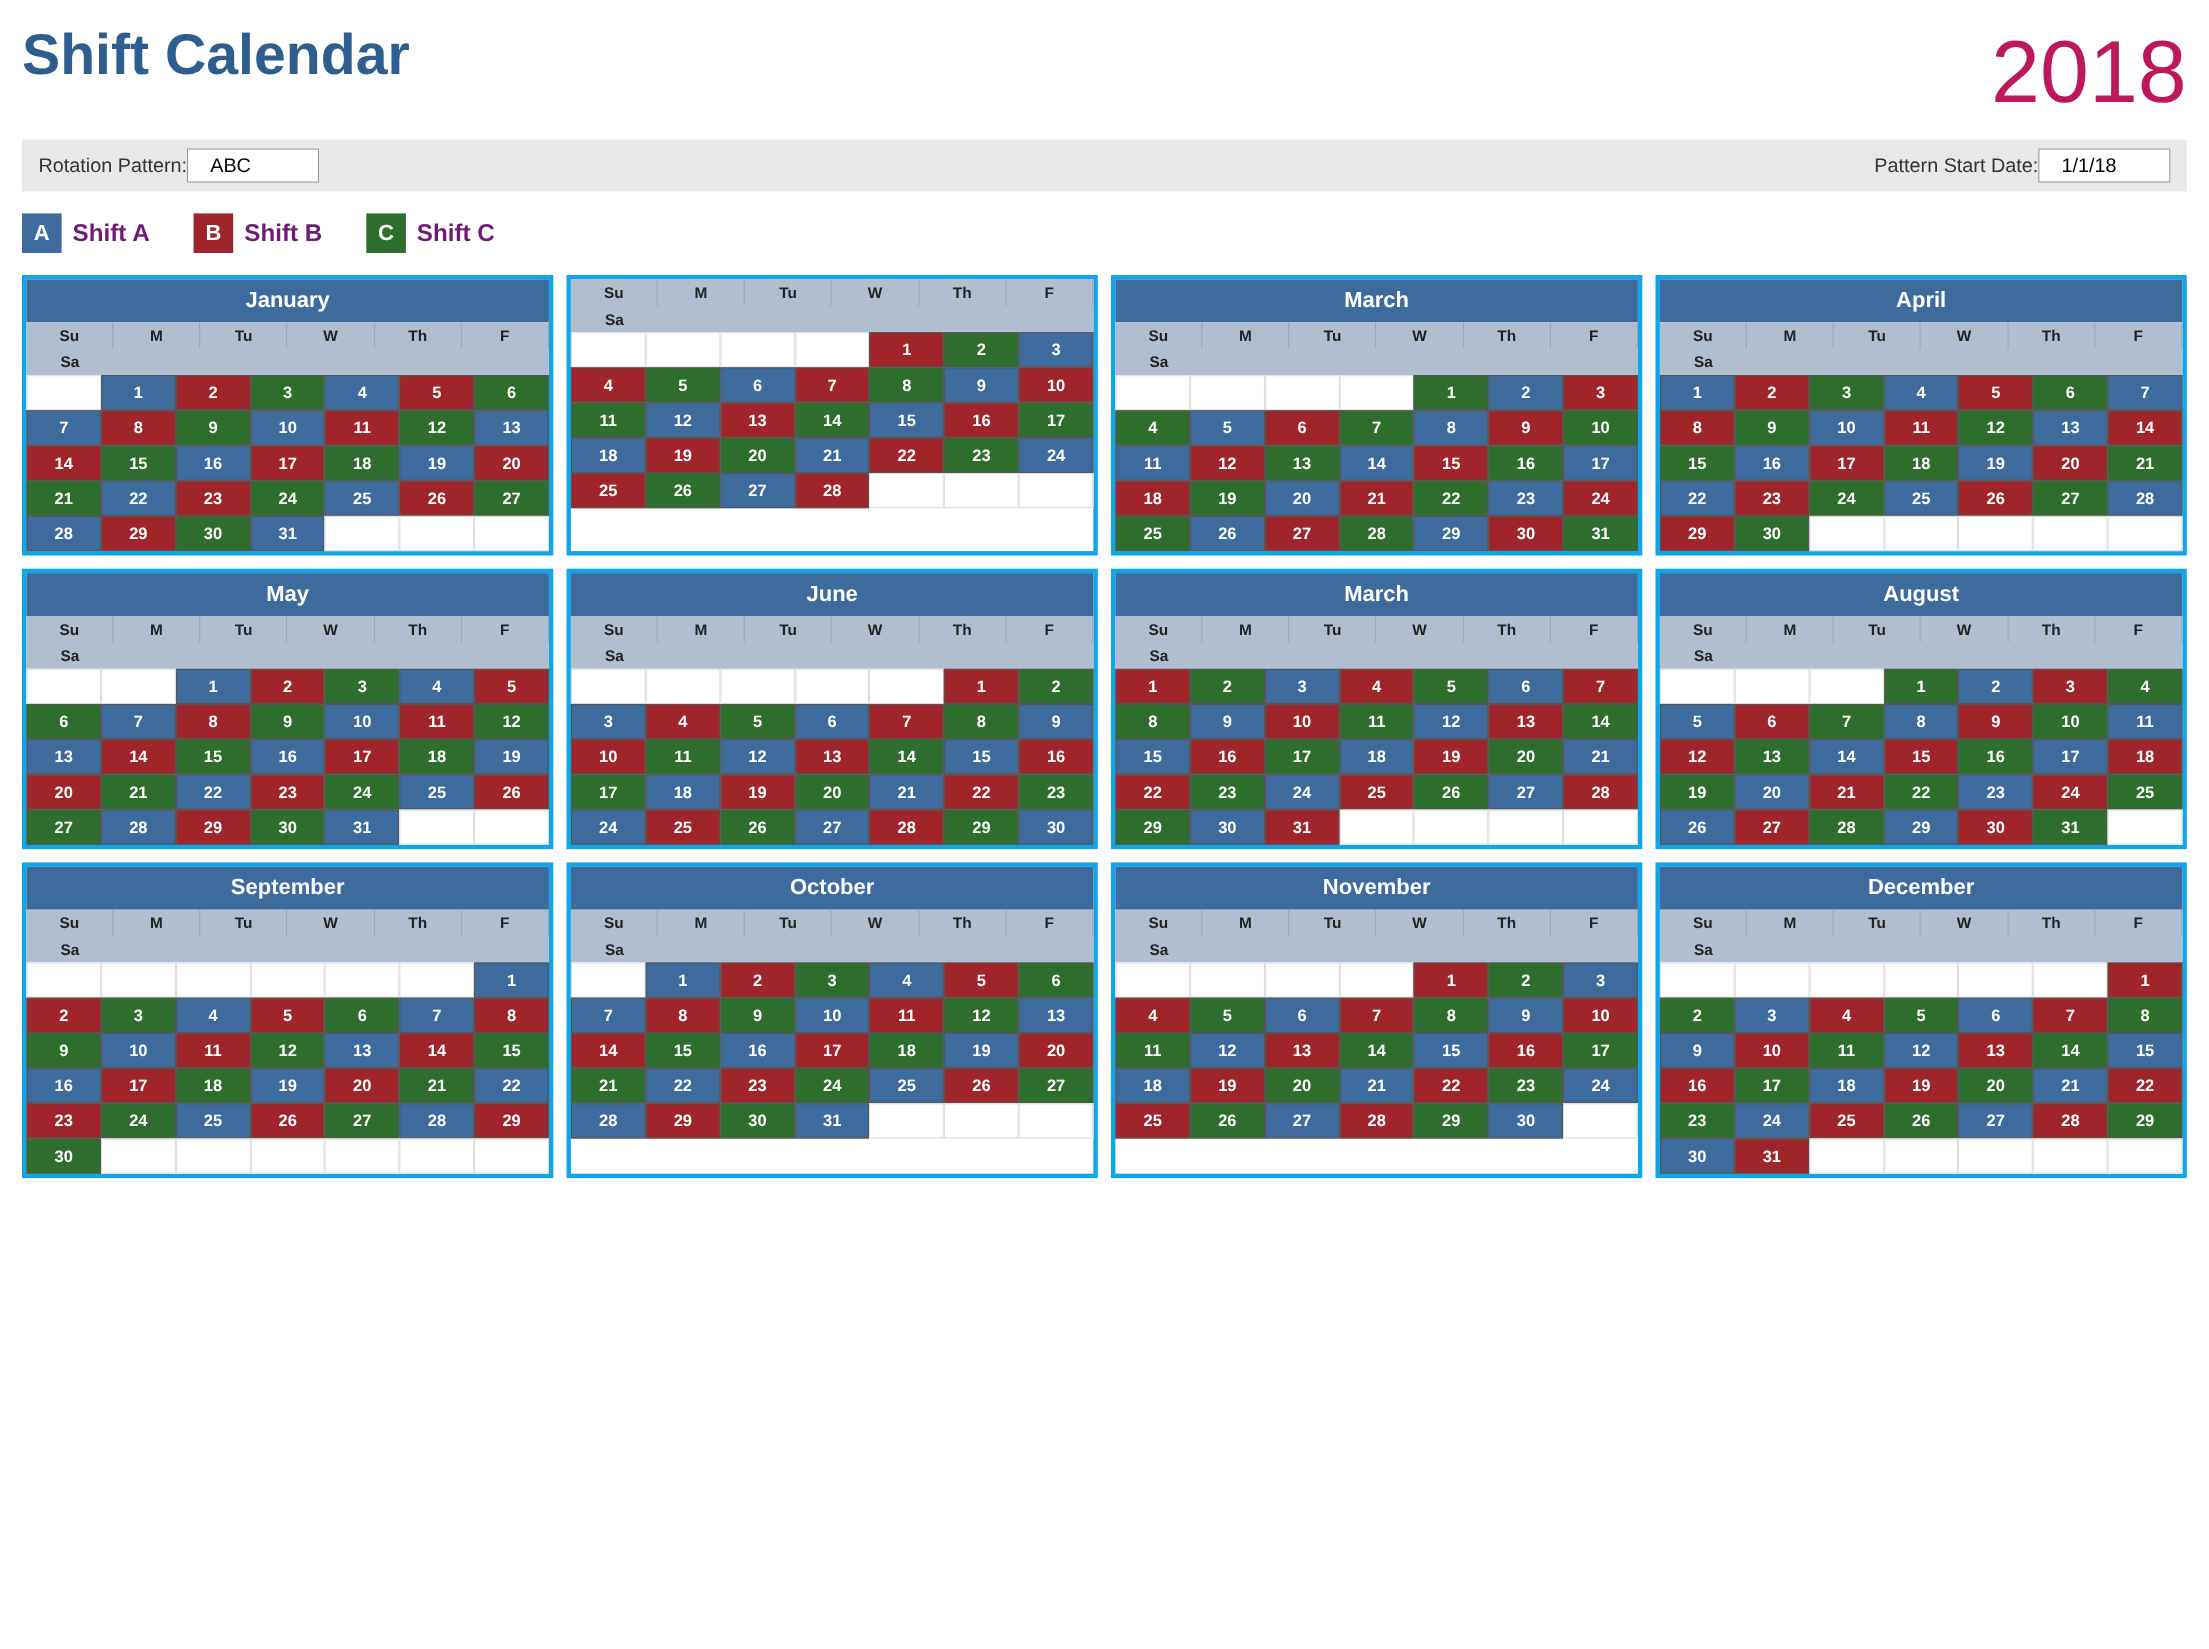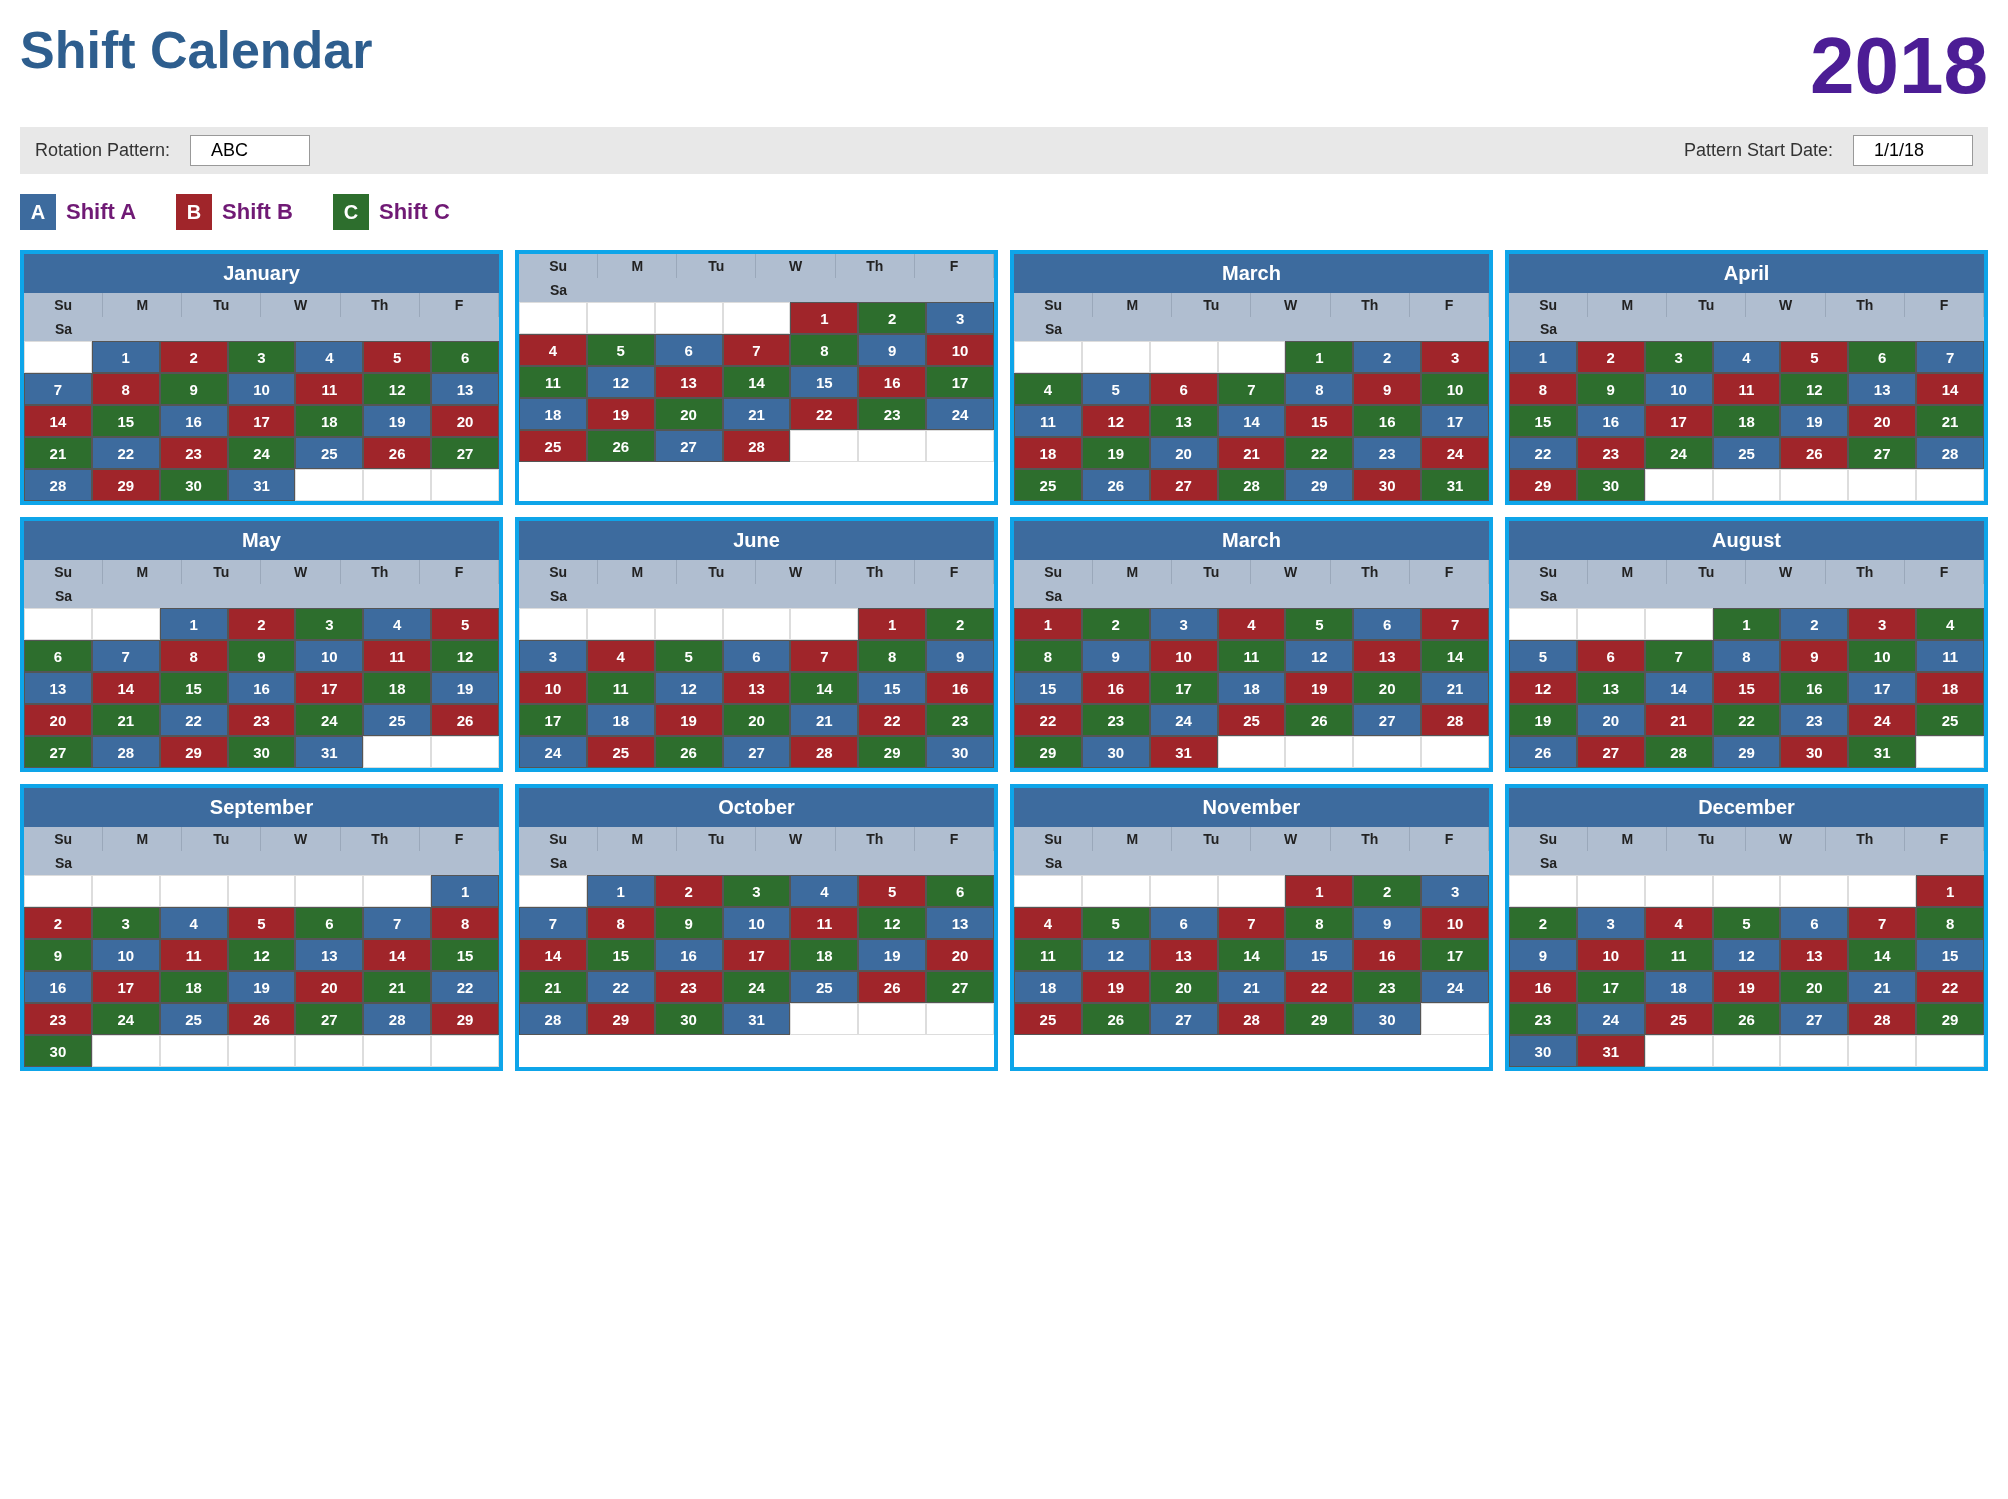--- a/index.html
+++ b/index.html
@@ -1,22 +1,22 @@
 <!DOCTYPE html>
 <html><head>
   <meta charset="utf-8">
   <style>
     * { box-sizing: border-box; margin: 0; padding: 0; }
     body { font-family: Arial, sans-serif; background: white; padding: 20px; width: 2008px; min-height: 1499px; }
     
     .header { display: flex; justify-content: space-between; align-items: flex-start; margin-bottom: 15px; }
     .title { font-size: 52px; color: #2e5e8e; font-weight: bold; text-align: right; }
-    .year { font-size: 80px; color: #4c1d95; font-weight: bold; }
+    .year { font-size: 80px; color: #be185d; font-weight: normal; }
     
-    .controls { display: flex; align-items: center; gap: 20px; margin-bottom: 15px; background: #e8e8e8; padding: 8px 15px; }
+    .controls { display: flex; align-items: center; margin-bottom: 15px; background: #e8e8e8; padding: 8px 15px; }
     .control-label { font-size: 18px; color: #333; }
     .control-value { border: 1px solid #999; background: white; padding: 4px 20px; font-size: 18px; min-width: 120px; text-align: left; }
     .control-spacer { flex: 1; }
     
     .legend { display: flex; align-items: center; gap: 40px; margin-bottom: 15px; padding: 5px 0; }
     .legend-item { display: flex; align-items: center; gap: 10px; }
     .legend-box { width: 36px; height: 36px; display: flex; align-items: center; justify-content: center; color: white; font-weight: bold; font-size: 20px; }
     .legend-text { font-size: 22px; font-weight: bold; color: #701a75; }
     .shift-a-bg { background: #3d6b9e; }
     .shift-b-bg { background: #a0252a; }

